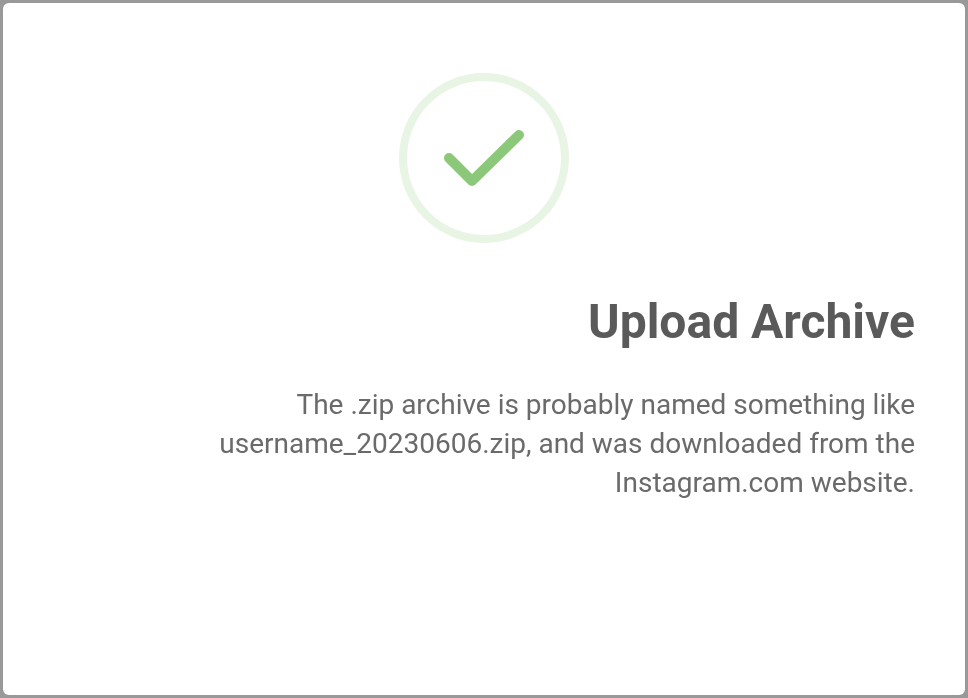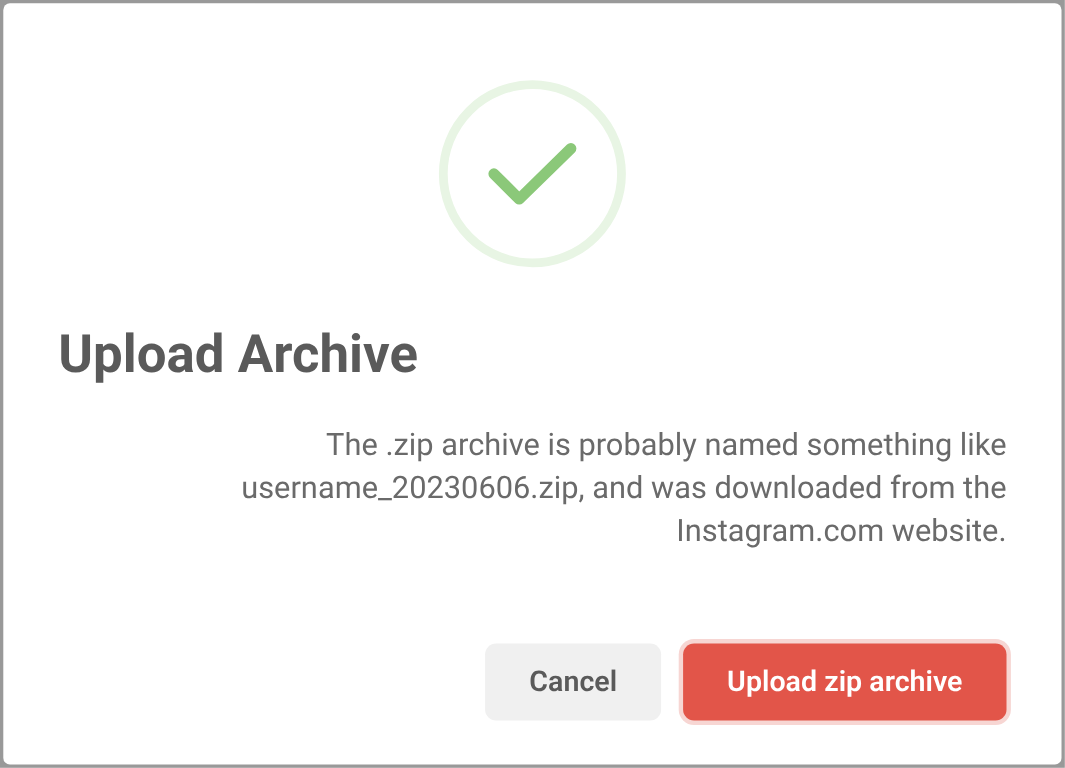--- a/index.html
+++ b/index.html
@@ -43,21 +43,21 @@
       align-items: center;
       justify-content: center;
     }
     
     .checkmark {
       width: 90px;
       height: 70px;
     }
     
     .title {
-      text-align: left;
+      text-align: right;
       font-size: 48px;
       font-weight: 700;
       color: #5a5a5a;
       margin-bottom: 35px;
     }
     
     .description {
       font-size: 28px;
       color: #6a6a6a;
       line-height: 1.4;
@@ -104,18 +104,14 @@
       <svg class="checkmark" viewBox="0 0 90 70">
         <path d="M 10 35 L 33 58 L 80 12" stroke="#8bc879" stroke-width="10" fill="none" stroke-linecap="round" stroke-linejoin="round"></path>
       </svg>
     </div>
   </div>
 
   <h1 class="title">Upload Archive</h1>
 
   <p class="description">The .zip archive is probably named something like username_20230606.zip, and was downloaded from the Instagram.com website.</p>
 
-  <div class="button-row">
-    <button class="btn btn-cancel">Cancel</button>
-    <button class="btn btn-primary">Upload zip archive</button>
-  </div>
 
 </div>
 
 </body></html>

